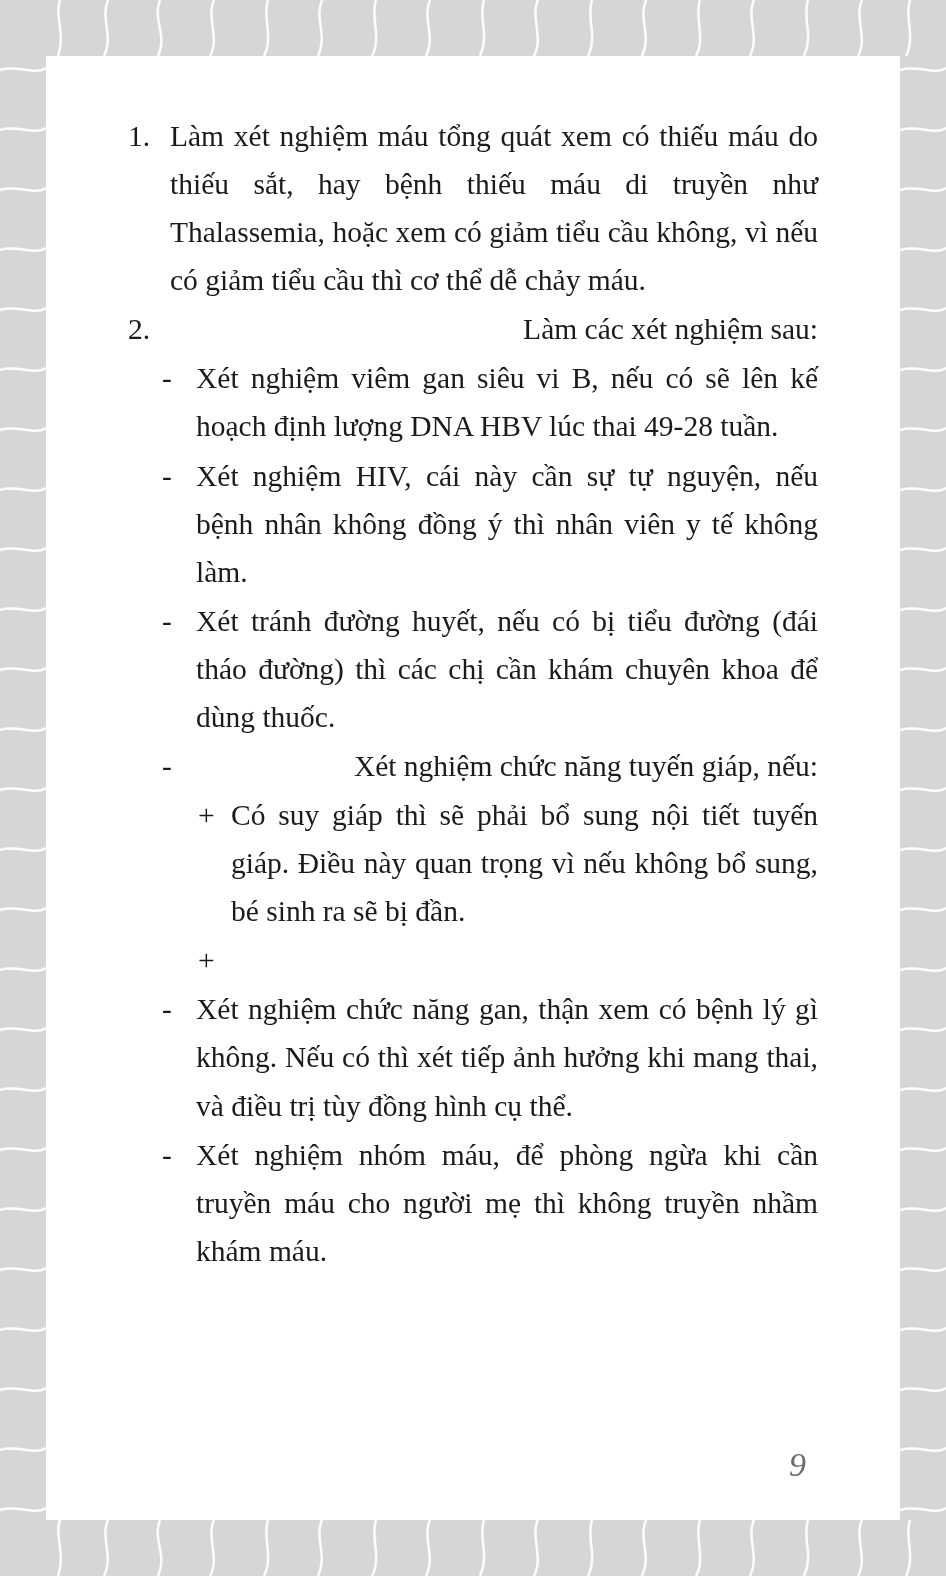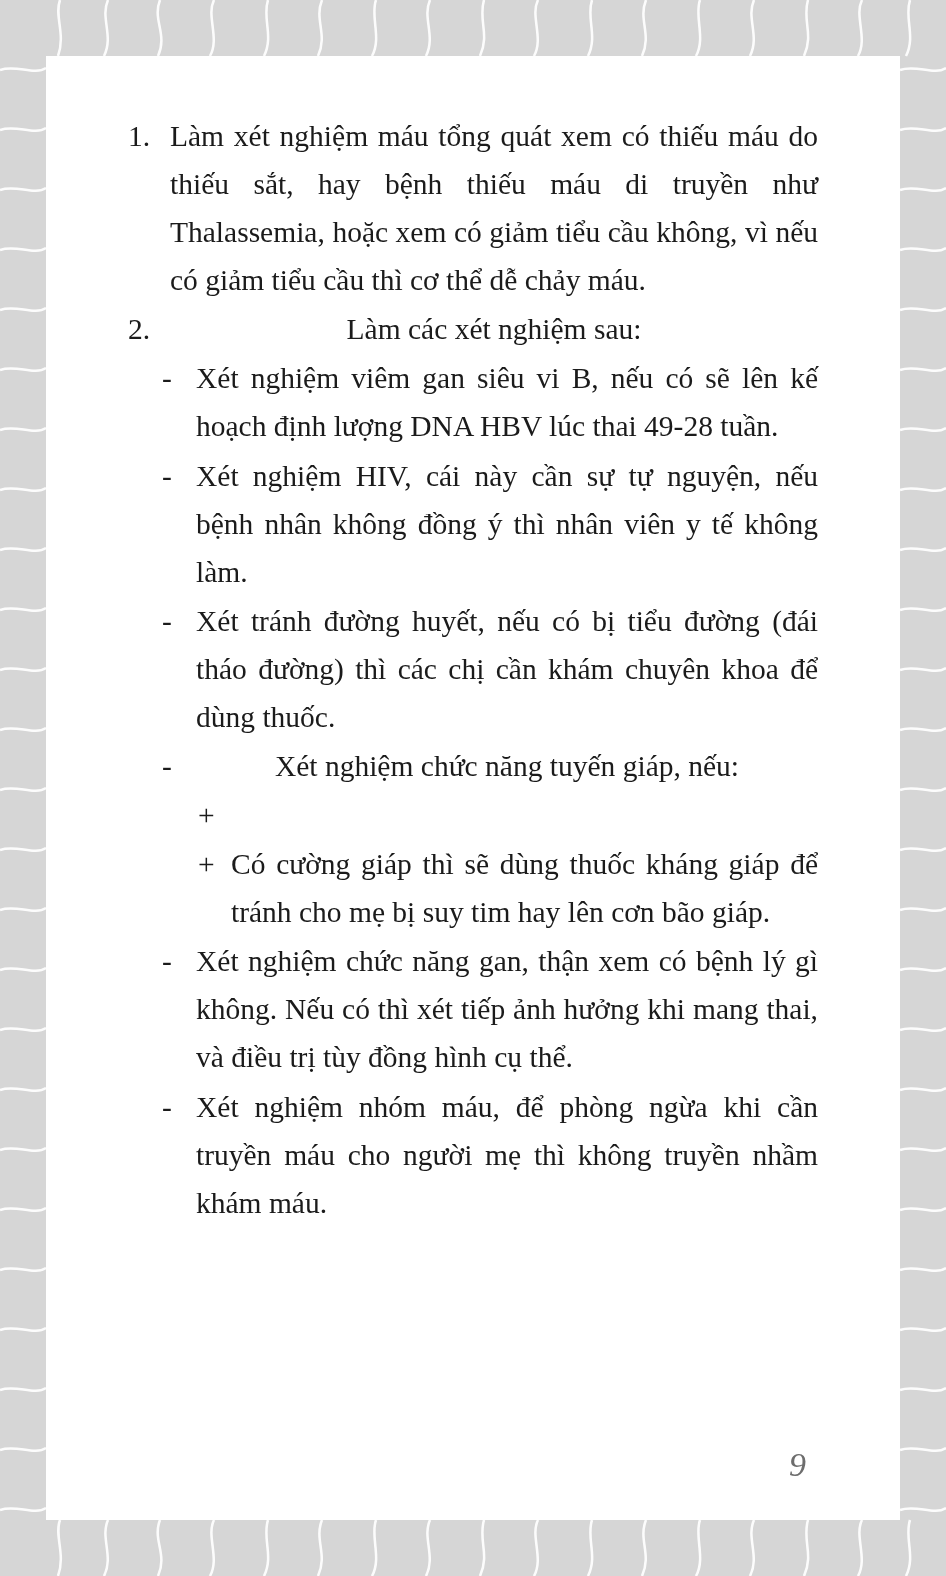--- a/index.html
+++ b/index.html
@@ -100,21 +100,21 @@
   .lvl1 { padding-left: 0; }
   .lvl1 .marker { width: 42px; }
 
   
   .lvl2 { padding-left: 34px; }
   .lvl2 .marker { width: 34px; }
 
   
   .lvl3 { padding-left: 70px; }
   .lvl3 .marker { width: 33px; }
-  .no-justify .body { text-align: center; }
+  .no-justify .body { text-align: right; }
 
   .page-number {
     position: absolute;
     right: 140px;
     bottom: 92px;
     font-family: "Liberation Serif", serif;
     font-size: 34px;
     font-style: italic;
     color: #6d6d6d;
   }
@@ -249,25 +249,25 @@
       <span class="body">Xét tránh đường huyết, nếu có bị tiểu đường (đái tháo đường) thì các chị cần khám chuyên khoa để dùng thuốc.</span>
     </div>
 
     <div class="blk lvl2 no-justify">
       <span class="marker">-</span>
       <span class="body">Xét nghiệm chức năng tuyến giáp, nếu:</span>
     </div>
 
     <div class="blk lvl3">
       <span class="marker">+</span>
+      <span class="body">Có suy giáp thì sẽ phải bổ sung nội tiết tuyến giáp. Điều này quan trọng vì nếu không bổ sung, bé sinh ra sẽ bị đần.</span>
     </div>
 
     <div class="blk lvl3">
       <span class="marker">+</span>
-      <span class="body">Có cường giáp thì sẽ dùng thuốc kháng giáp để tránh cho mẹ bị suy tim hay lên cơn bão giáp.</span>
     </div>
 
     <div class="blk lvl2">
       <span class="marker">-</span>
       <span class="body">Xét nghiệm chức năng gan, thận xem có bệnh lý gì không. Nếu có thì xét tiếp ảnh hưởng khi mang thai, và điều trị tùy đồng hình cụ thể.</span>
     </div>
 
     <div class="blk lvl2">
       <span class="marker">-</span>
       <span class="body">Xét nghiệm nhóm máu, để phòng ngừa khi cần truyền máu cho người mẹ thì không truyền nhầm khám máu.</span>

